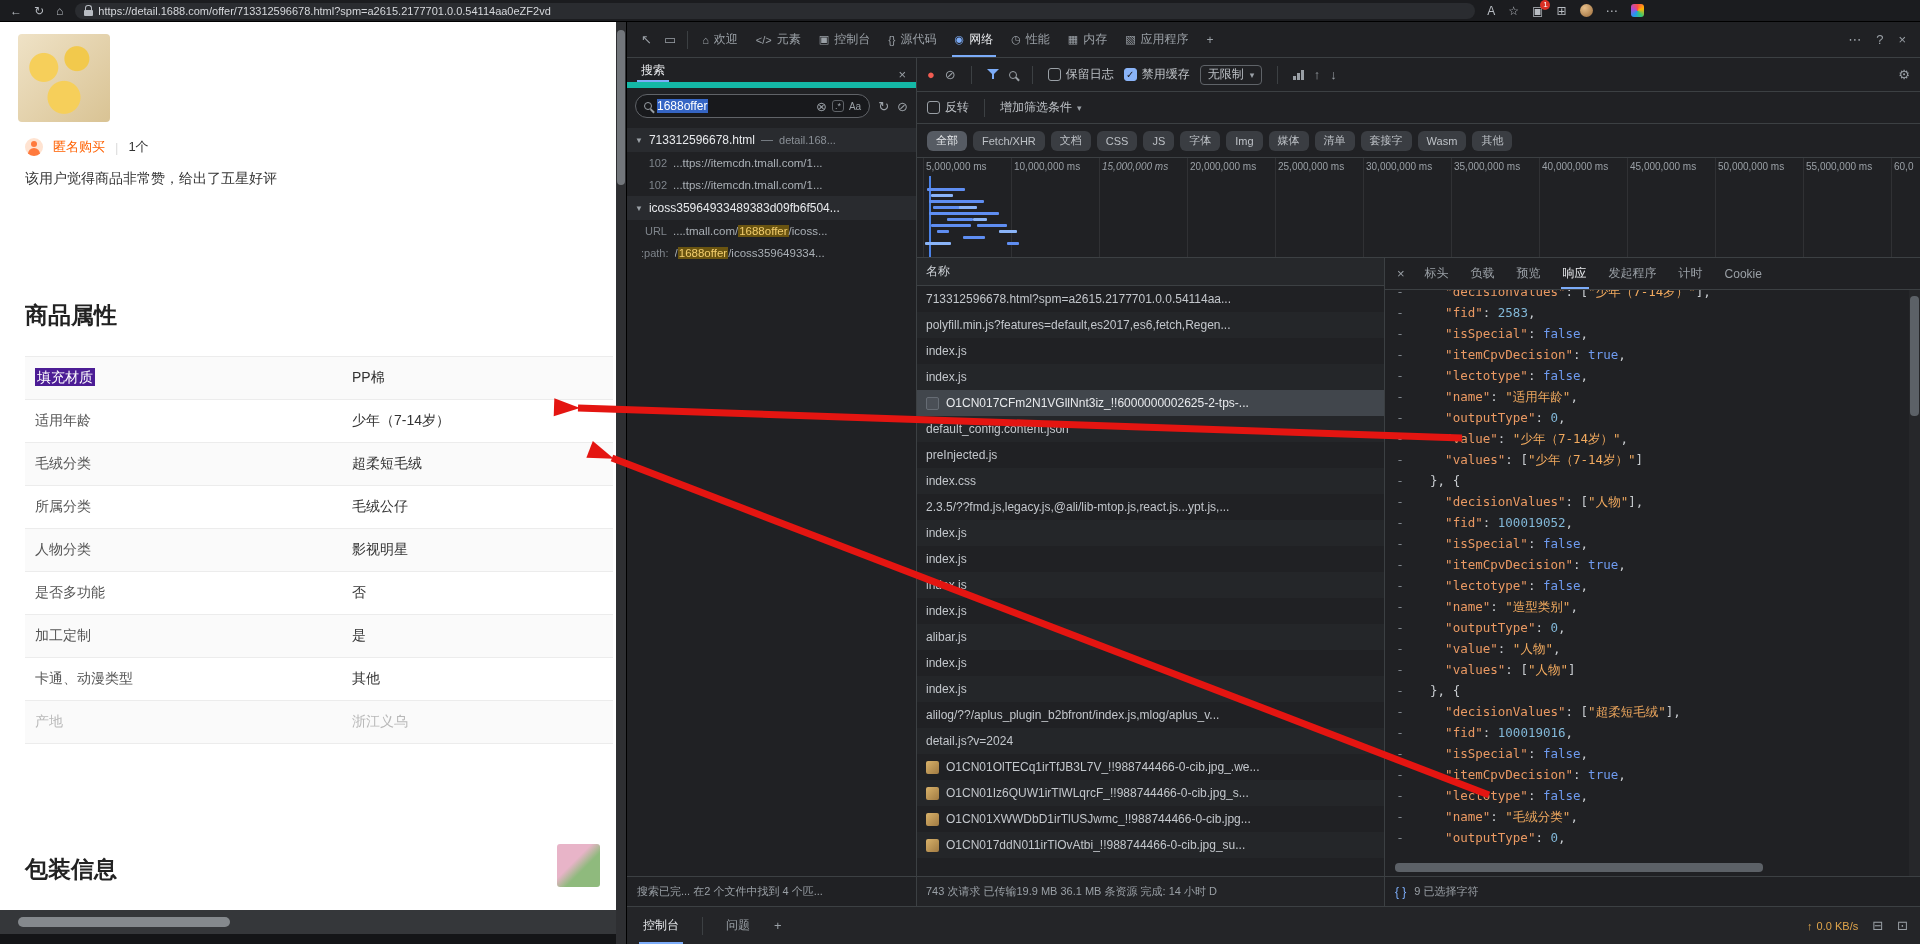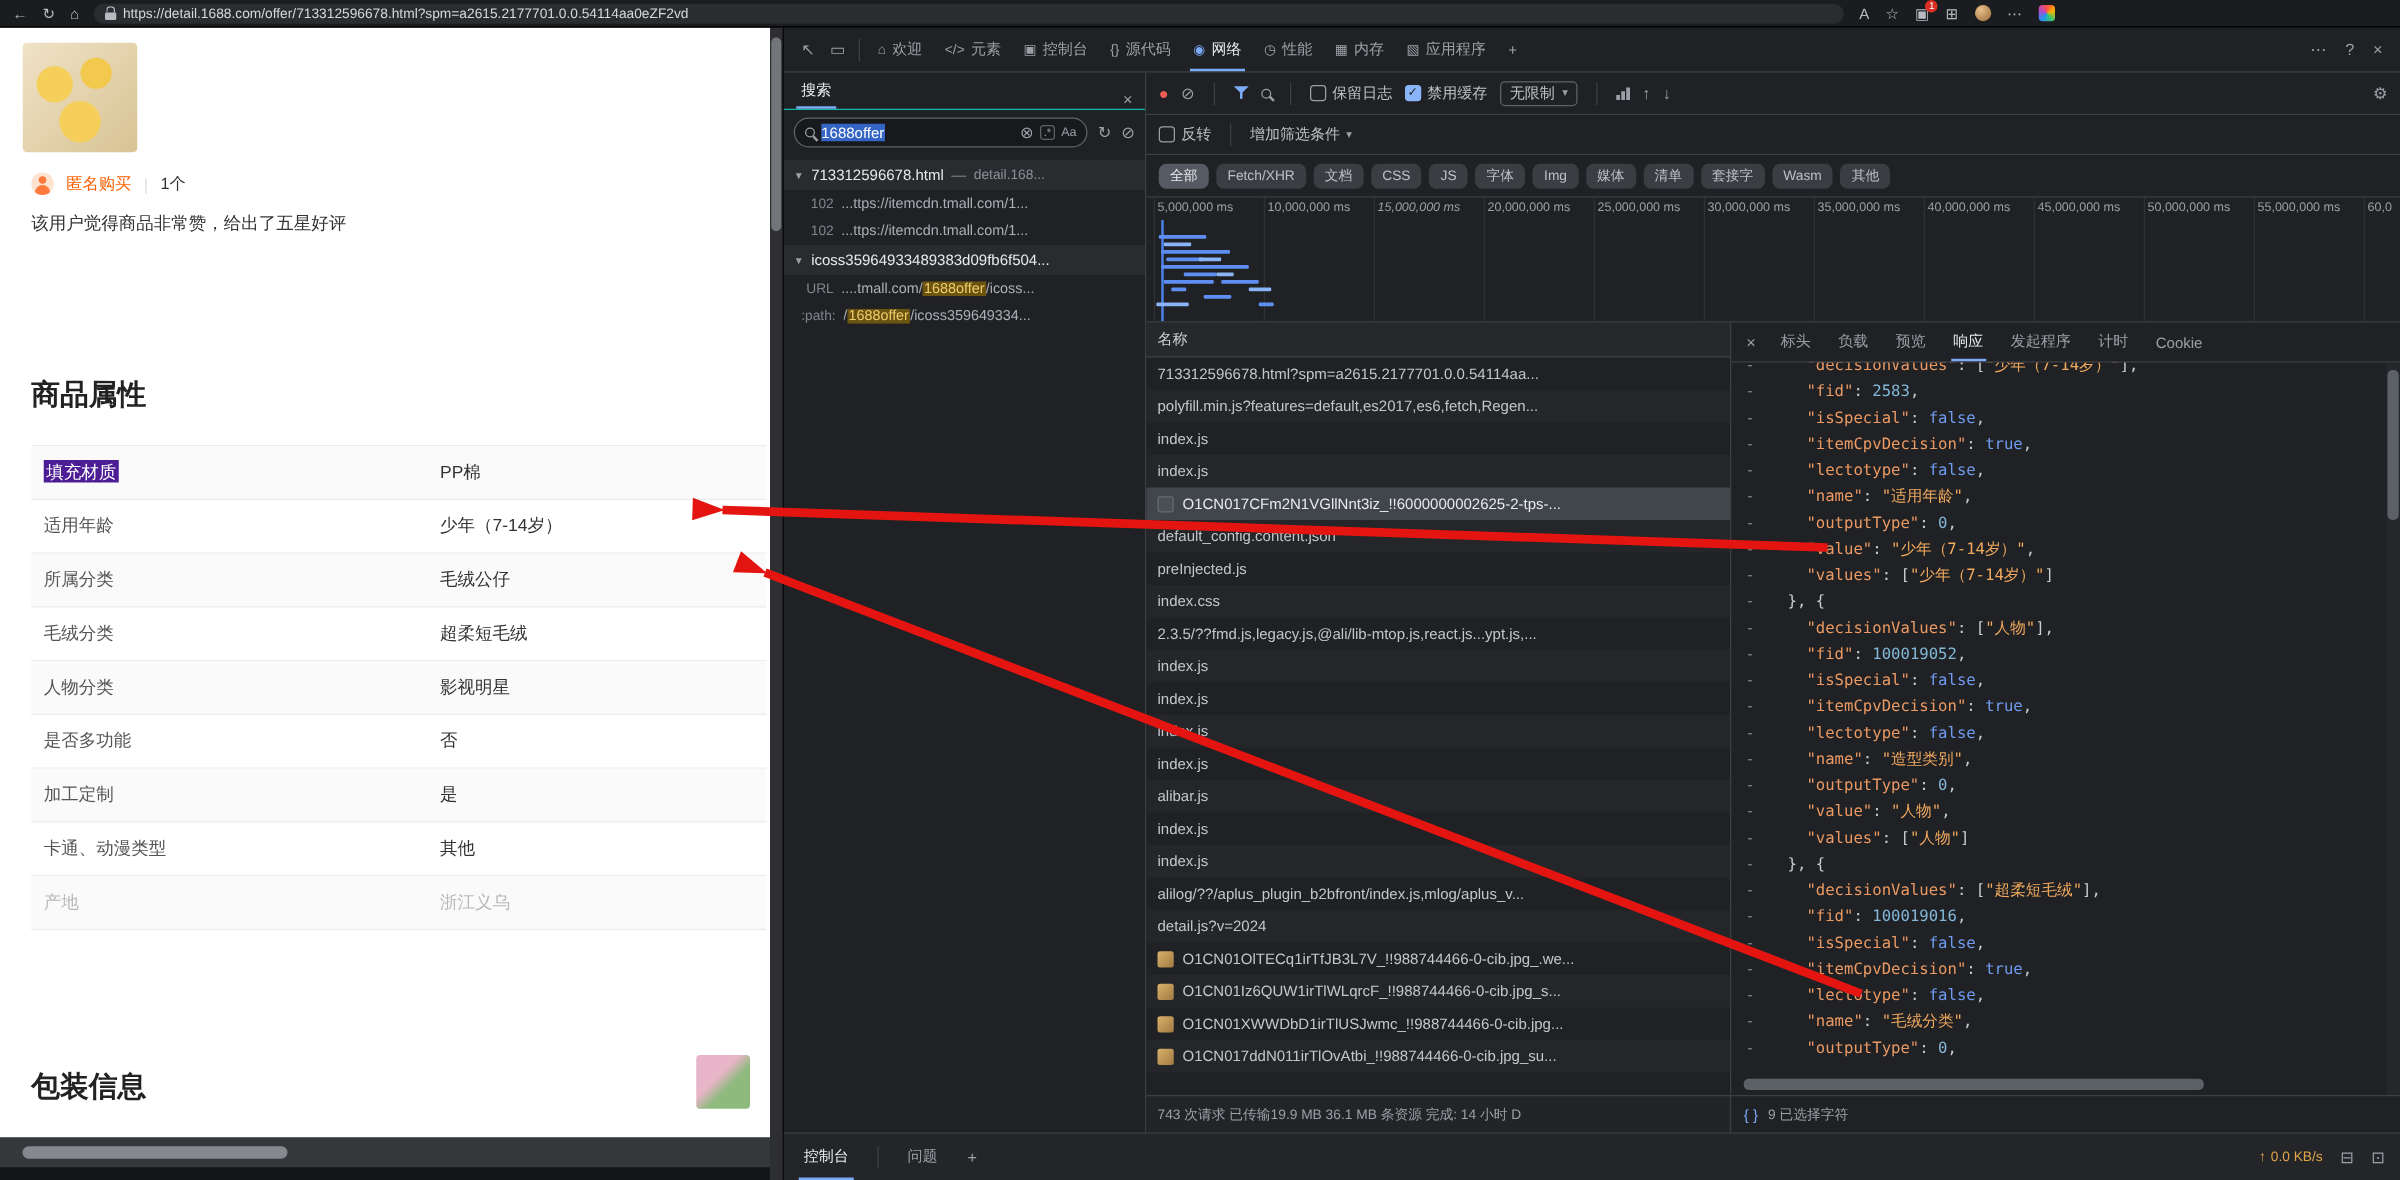--- a/index.html
+++ b/index.html
@@ -59,21 +59,21 @@
 .dt-tab{display:flex;align-items:center;gap:5px;height:100%;padding:0 9px;color:#9aa0a6;position:relative;white-space:nowrap}
 .dt-tab .dt-tab-ic{font-size:11px}
 .dt-tab.sel{color:#e8eaed}
 .dt-tab.sel::after{content:'';position:absolute;left:6px;right:6px;bottom:0;height:2px;background:#7cacf8}
 .dt-tab.sel .dt-tab-ic{color:#7cacf8}
 .dt-right{margin-left:auto;display:flex;align-items:center;gap:15px;color:#9aa0a6;font-size:13px;padding-right:6px}
 .dt-body{flex:1;display:flex;min-height:0}
 
 
 .search-panel{width:290px;flex:none;display:flex;flex-direction:column;border-right:1px solid #3c4043;min-width:0}
-.sp-header{height:30px;flex:none;display:flex;align-items:flex-end;padding:0 10px;border-bottom:1px solid #14b8a6}
+.sp-header{height:30px;flex:none;display:flex;align-items:flex-end;padding:0 10px;border-bottom:6px solid #14b8a6}
 .sp-tab{height:100%;display:flex;align-items:center;color:#e8eaed;position:relative;padding:0 4px}
 .sp-tab::after{content:'';position:absolute;left:0;right:0;bottom:0;height:2px;background:#7cacf8}
 .sp-close{margin-left:auto;color:#9aa0a6;font-size:13px}
 .sp-inputrow{height:36px;flex:none;display:flex;align-items:center;gap:8px;padding:0 8px}
 .sp-input{flex:1;height:24px;border:1px solid #606368;border-radius:12px;background:#18191c;display:flex;align-items:center;gap:5px;padding:0 8px;min-width:0}
 .sel-text{background:#3565c4;color:#fff;font-size:12px;white-space:nowrap}
 .grow{flex:1}
 .rx{border:1px solid #5f6368;border-radius:3px;font-size:9px;padding:0 2px;color:#9aa0a6;flex:none}
 .aa{font-size:10px;color:#9aa0a6;flex:none}
 .mag{width:8px;height:8px;border:1.5px solid #9aa0a6;border-radius:50%;position:relative;flex:none}
@@ -206,26 +206,26 @@
   <div class="attr-table" id="attr-table">
       <div class="attr-row">
         <div class="attr-label"><span class="txt-sel">填充材质</span></div>
         <div class="attr-value">PP棉</div>
       </div>
       <div class="attr-row">
         <div class="attr-label"><span>适用年龄</span></div>
         <div class="attr-value">少年（7-14岁）</div>
       </div>
       <div class="attr-row">
+        <div class="attr-label"><span>毛绒分类</span></div>
+        <div class="attr-value">超柔短毛绒</div>
+      </div>
+      <div class="attr-row">
         <div class="attr-label"><span>所属分类</span></div>
         <div class="attr-value">毛绒公仔</div>
-      </div>
-      <div class="attr-row">
-        <div class="attr-label"><span>毛绒分类</span></div>
-        <div class="attr-value">超柔短毛绒</div>
       </div>
       <div class="attr-row">
         <div class="attr-label"><span>人物分类</span></div>
         <div class="attr-value">影视明星</div>
       </div>
       <div class="attr-row">
         <div class="attr-label"><span>是否多功能</span></div>
         <div class="attr-value">否</div>
       </div>
       <div class="attr-row">
@@ -342,20 +342,21 @@
           </div>
           <div class="sr-match">
             <span class="sr-ln">URL</span>
             <span class="sr-text"><span>....tmall.com/</span><span class="sr-hl">1688offer</span><span>/icoss...</span></span>
           </div>
           <div class="sr-match">
             <span class="sr-ln">:path:</span>
             <span class="sr-text"><span>/</span><span class="sr-hl">1688offer</span><span>/icoss359649334...</span></span>
           </div>
         </div>
+      <div class="sp-status">搜索已完...   在2 个文件中找到 4 个匹...</div>
     </div>
 
     <div class="net-col">
 
       <div class="net-controls">
         <span class="ic-rec">●</span>
         <span class="ic">⊘</span>
         <div class="dt-vsep"></div>
         <span class="funnel"></span>
         <span class="mag"></span>

